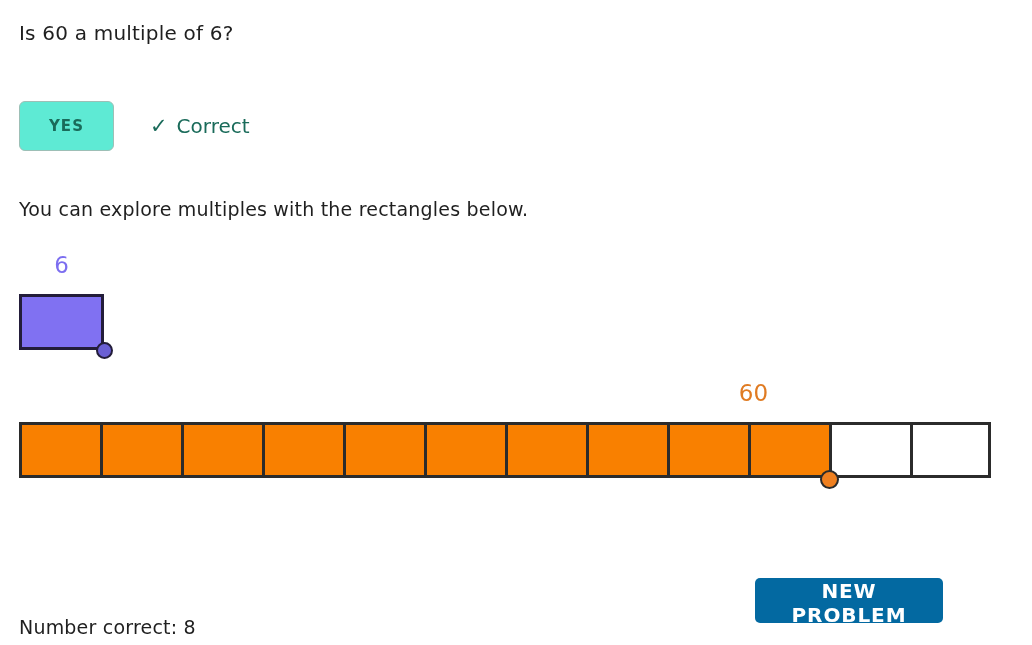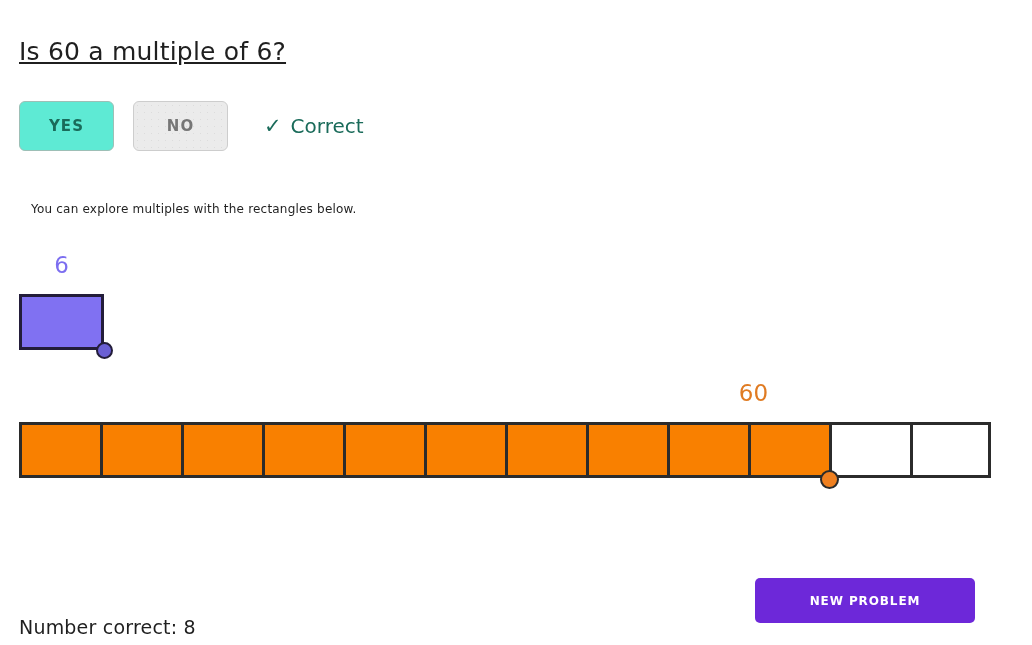--- a/index.html
+++ b/index.html
@@ -14,27 +14,26 @@
     position: relative;
     font-family: "DejaVu Sans", "Liberation Sans", sans-serif;
     color: #1c1c1c;
     overflow: hidden;
   }
 
   
   #question-text {
     position: absolute;
     left: 19px;
-    top: 37px;
-    font-size: 25px;
+    top: 18px;
+    font-size: 20px;
     line-height: 30px;
     color: #1f1f1f;
     letter-spacing: 0.2px;
     white-space: nowrap;
-    text-decoration: underline;
   }
 
   
   #answer-row {
     position: absolute;
     left: 19px;
     top: 101px;
     height: 50px;
     display: flex;
     align-items: center;
@@ -78,26 +77,25 @@
     font-size: 21px;
     margin-right: 9px;
     line-height: 1;
   }
 
   
   #explore-text {
     position: absolute;
     left: 19px;
     top: 195px;
-    font-size: 12px;
+    font-size: 19px;
     line-height: 28px;
     color: #1f1f1f;
     letter-spacing: 0.2px;
     white-space: nowrap;
-    margin-left: 12px;
   }
 
   
   #divisor-widget {
     position: absolute;
     left: 19px;
     top: 250px;
   }
   #divisor-label {
     position: absolute;
@@ -183,41 +181,40 @@
     top: 616px;
     font-size: 19px;
     color: #1f1f1f;
     letter-spacing: 0.2px;
     white-space: nowrap;
   }
   #new-problem-button {
     position: absolute;
     left: 755px;
     top: 578px;
-    width: 220px;
+    width: 188px;
     height: 45px;
     border: none;
     border-radius: 5px;
-    background: #6d28d9;
+    background: #0369a1;
     color: #ffffff;
-    font-size: 12px;
+    font-size: 20px;
     font-weight: bold;
     letter-spacing: 0.9px;
     font-family: "DejaVu Sans", "Liberation Sans", sans-serif;
     cursor: pointer;
   }
 </style>
 </head>
 <body>
 
 <div id="question-text">Is 60 a multiple of 6?</div>
 
 <div id="answer-row">
   <div class="answer-btn" id="yes-button">YES</div>
-  <div class="answer-btn" id="no-button">NO</div>
   <div id="feedback">
     <span id="feedback-check">✓</span>
     <span>Correct</span>
   </div>
 </div>
 
 <div id="explore-text">You can explore multiples with the rectangles below.</div>
 
 <div id="divisor-widget">
   <div id="divisor-label">6</div>

